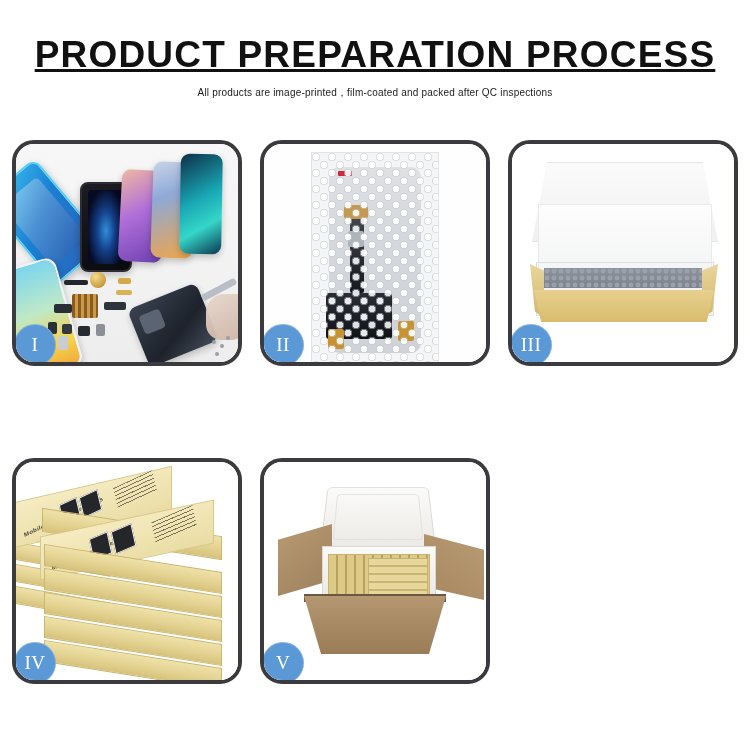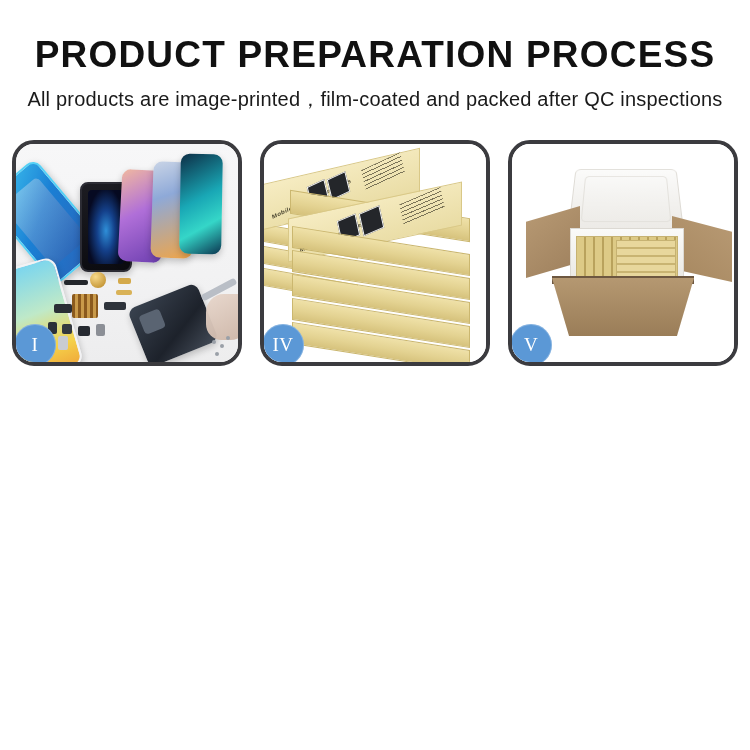--- a/index.html
+++ b/index.html
@@ -10,23 +10,24 @@
     overflow:hidden;
   }
   .page{position:relative;width:750px;height:750px;}
 
   
   .header{padding-top:36px;text-align:center;}
   .title{
     font-size:37px;font-weight:700;color:#111;
     letter-spacing:1.2px;line-height:1.0;
     white-space:nowrap;
+    text-decoration:underline;
   }
   .subtitle{
-    margin-top:13px;font-size:20px;color:#1a1a1a;
+    margin-top:13px;font-size:10px;color:#1a1a1a;
     letter-spacing:.2px;white-space:nowrap;
   }
 
   
   .grid{
     position:absolute;left:12px;top:140px;
     width:726px;
     display:grid;
     grid-template-columns:repeat(3,230px);
     grid-template-rows:226px 226px;
@@ -354,21 +355,46 @@
         <div class="comp sq4"></div>
         <div class="comp sq5"></div>
         <div class="comp tray"></div>
         <div class="comp hand"></div>
         <div class="comp tool"></div>
         <div class="comp screws"></div>
       </div>
       <div class="badge">I</div>
     </div>
 
-
+    <div class="panel">
+      <div class="stage p2">
+        <div class="bubblebag">
+          <div class="screenInner"></div>
+          <div class="flexcable"></div>
+          <div class="flexbottom"></div>
+          <div class="goldtab a"></div>
+          <div class="goldtab b"></div>
+          <div class="bubbles"></div>
+        </div>
+      </div>
+      <div class="badge">II</div>
+    </div>
+
+    <div class="panel">
+      <div class="stage p3">
+        <div class="bx3lid"></div>
+        <div class="bx3inner"></div>
+        <div class="bx3foam"></div>
+        <div class="bx3tray"></div>
+        <div class="bx3lsideL"></div>
+        <div class="bx3lsideR"></div>
+        <div class="bx3front"></div>
+      </div>
+      <div class="badge">III</div>
+    </div>
 
     <div class="panel">
       <div class="stage p4">
         <div class="stack">
 
           <div class="gbox" style="left:-4px;top:66px;width:96px;height:16px;transform:skewY(10deg);"></div>
           <div class="gbox" style="left:-4px;top:88px;width:96px;height:16px;transform:skewY(10deg);"></div>
           <div class="gbox" style="left:-4px;top:110px;width:96px;height:16px;transform:skewY(10deg);"></div>
           <div class="gbox" style="left:-4px;top:132px;width:96px;height:16px;transform:skewY(10deg);"></div>
 

